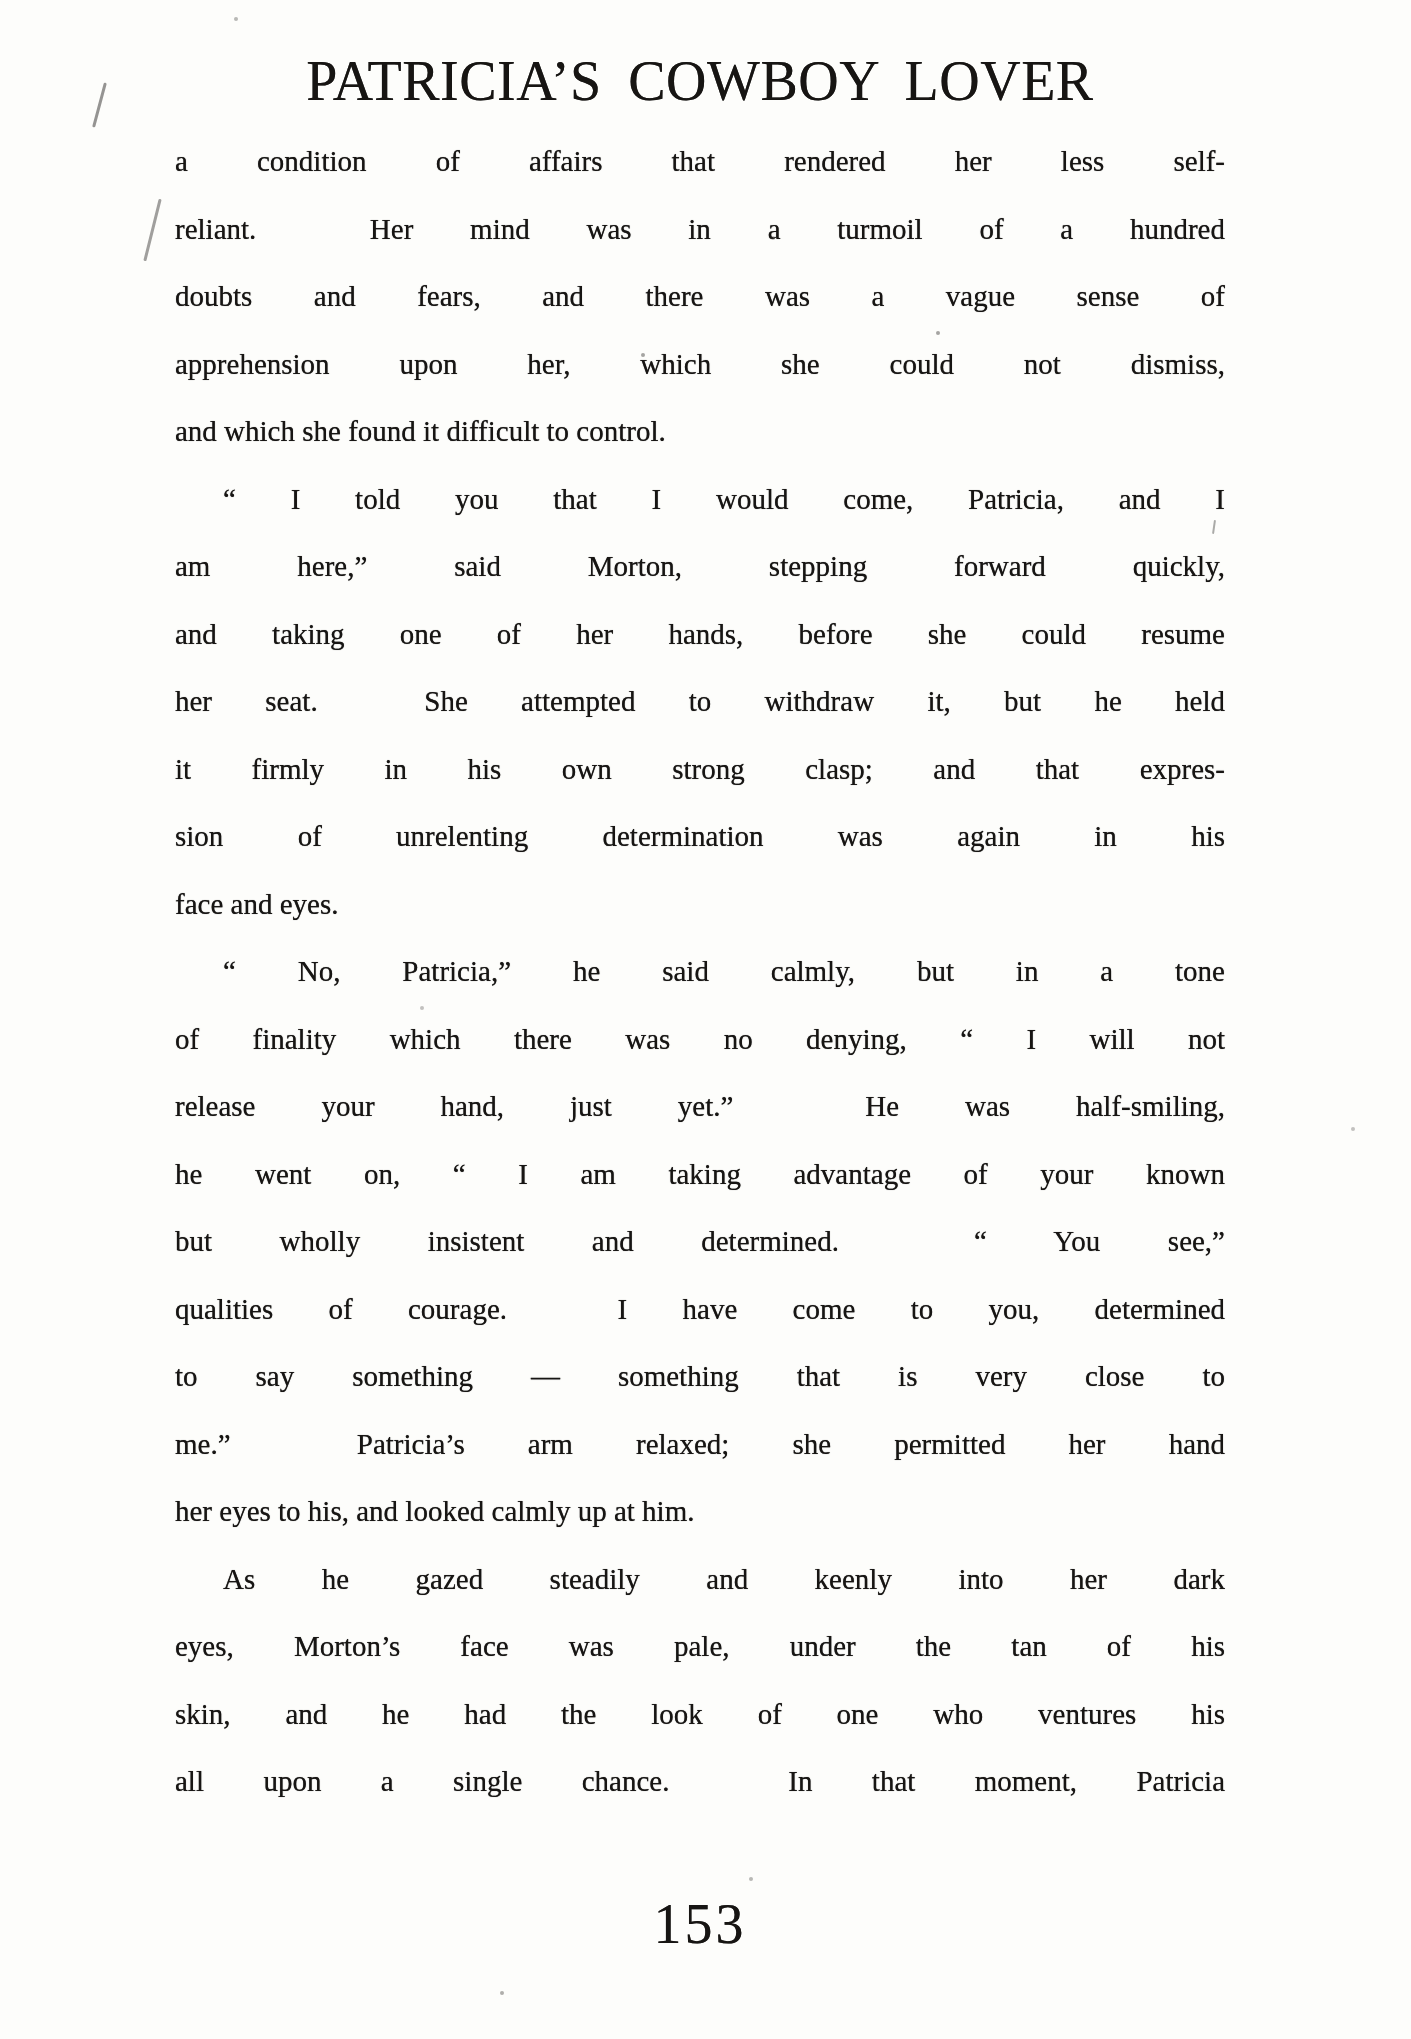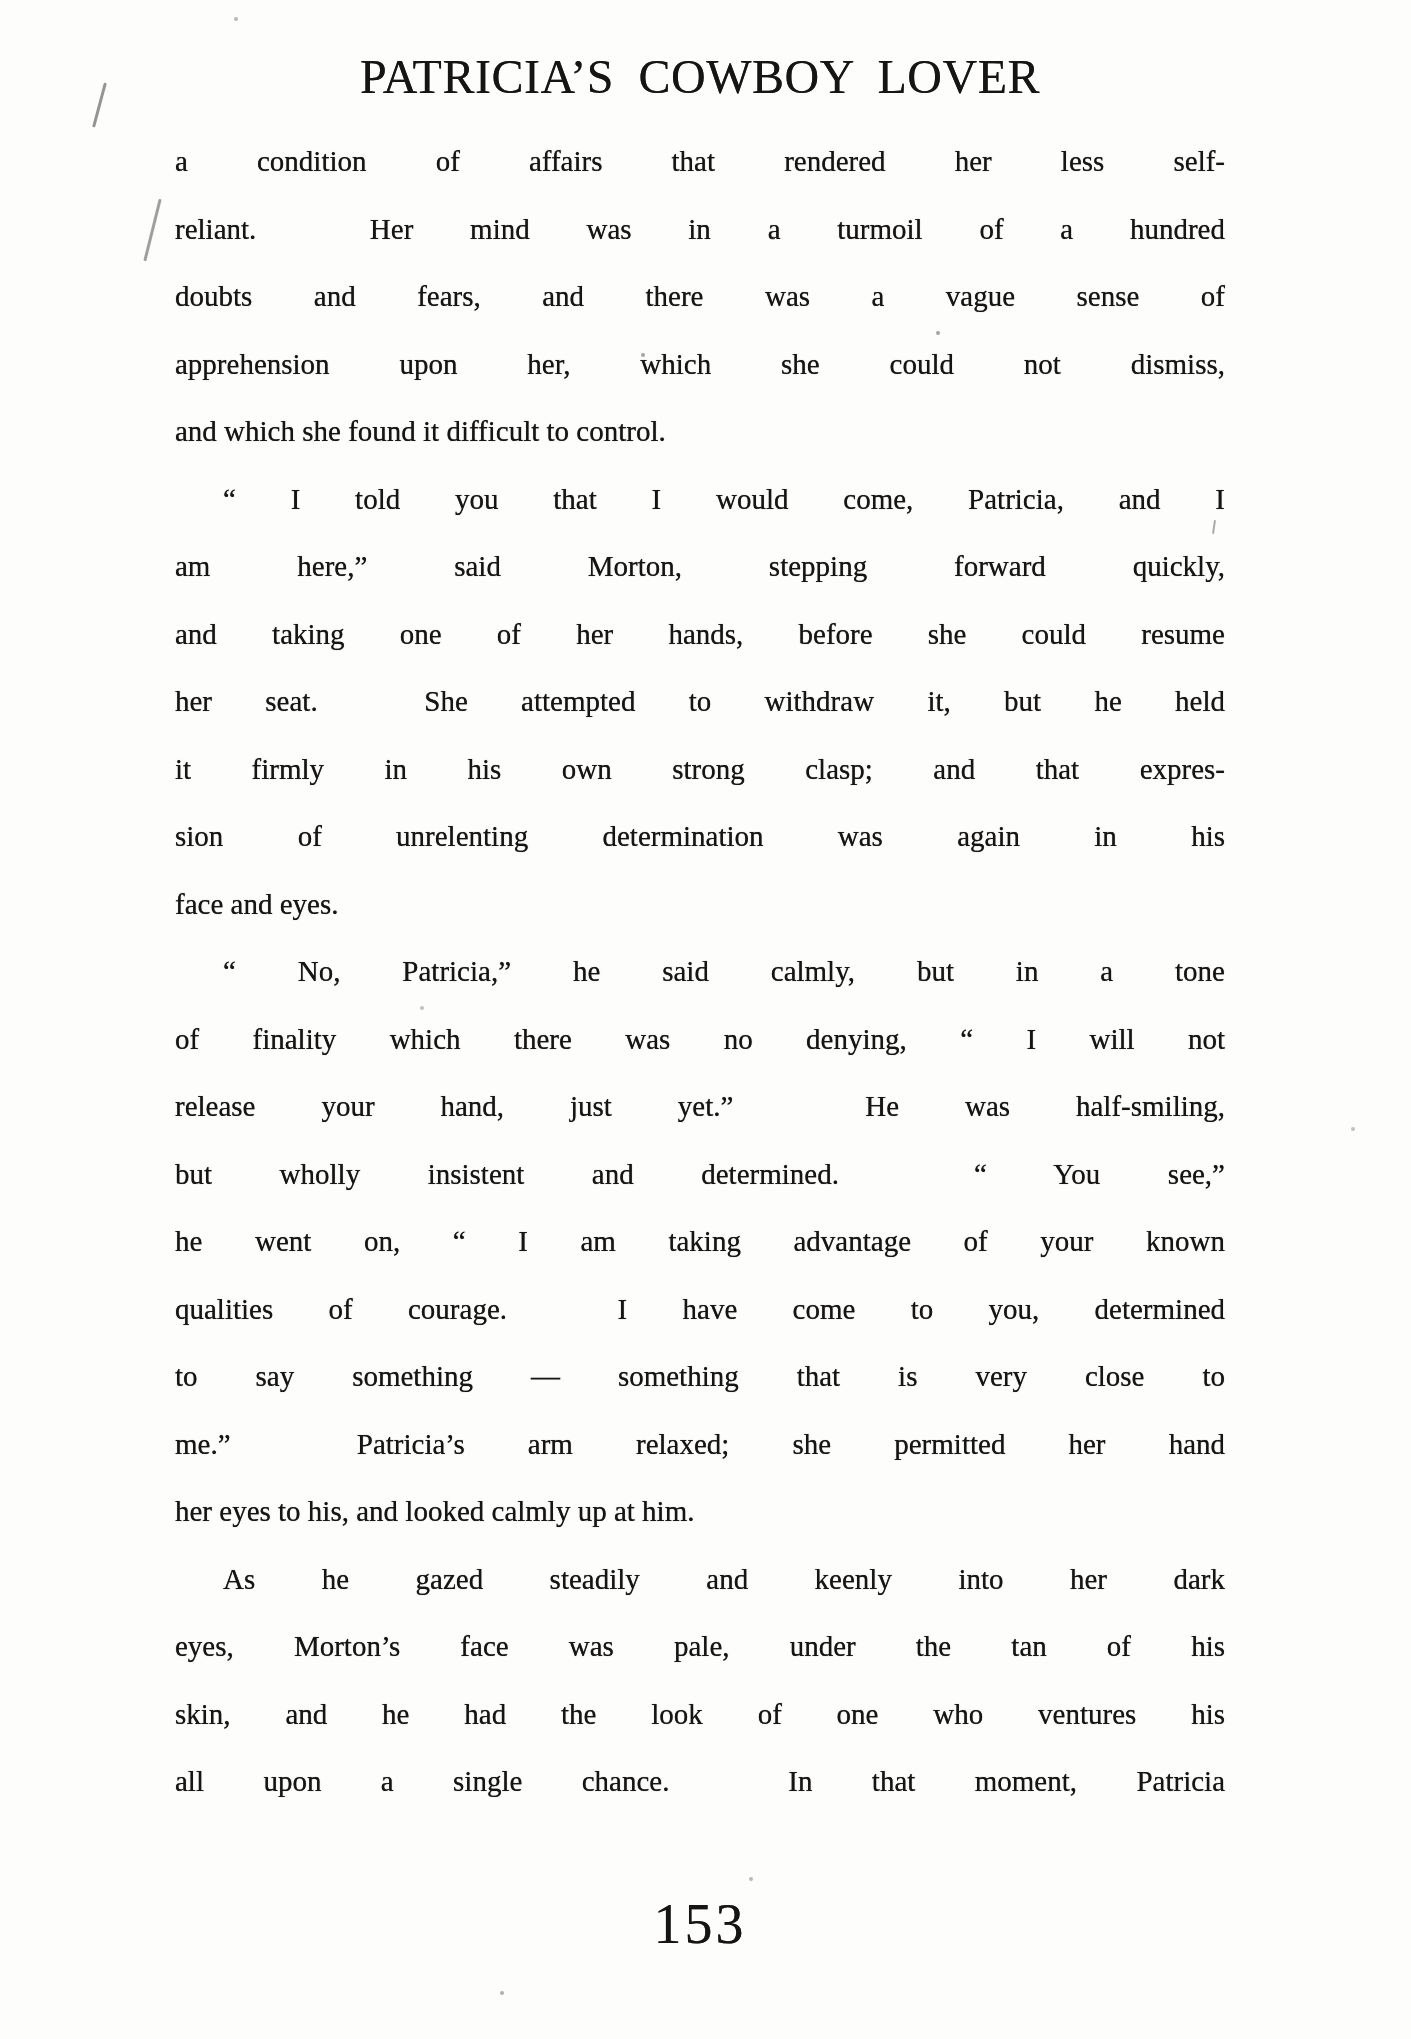--- a/index.html
+++ b/index.html
@@ -12,21 +12,21 @@
     position: relative;
     width: 1411px; height: 2039px;
     background: #fdfdfb;
     color: #171513;
     overflow: hidden;
   }
   .running-head {
     position: absolute;
     top: 52px; left: 175px; width: 1050px;
     text-align: center;
-    font-size: 48px;
+    font-size: 56px;
     line-height: 1.05;
     letter-spacing: 0.5px;
     word-spacing: 12px;
     white-space: pre;
     text-shadow: 0 0 0.6px rgba(10,10,10,0.75);
   }
   .body-text {
     position: absolute;
     top: 128px; left: 175px; width: 1050px;
   }
@@ -91,22 +91,22 @@
       <div class="line indent">“ I told you that I would come, Patricia, and I</div>
       <div class="line">am here,” said Morton, stepping forward quickly,</div>
       <div class="line">and taking one of her hands, before she could resume</div>
       <div class="line">her seat.  She attempted to withdraw it, but he held</div>
       <div class="line">it firmly in his own strong clasp; and that expres-</div>
       <div class="line">sion of unrelenting determination was again in his</div>
       <div class="line end">face and eyes.</div>
       <div class="line indent">“ No, Patricia,” he said calmly, but in a tone</div>
       <div class="line">of finality which there was no denying, “ I will not</div>
       <div class="line">release your hand, just yet.”  He was half-smiling,</div>
+      <div class="line">he went on, “ I am taking advantage of your known</div>
       <div class="line">but wholly insistent and determined.  “ You see,”</div>
-      <div class="line">he went on, “ I am taking advantage of your known</div>
       <div class="line">qualities of courage.  I have come to you, determined</div>
       <div class="line">to say something — something that is very close to</div>
       <div class="line">me.”  Patricia’s arm relaxed; she permitted her hand</div>
       <div class="line end">her eyes to his, and looked calmly up at him.</div>
       <div class="line indent">As he gazed steadily and keenly into her dark</div>
       <div class="line">eyes, Morton’s face was pale, under the tan of his</div>
       <div class="line">skin, and he had the look of one who ventures his</div>
       <div class="line">all upon a single chance.  In that moment, Patricia</div>
     </div>
 

